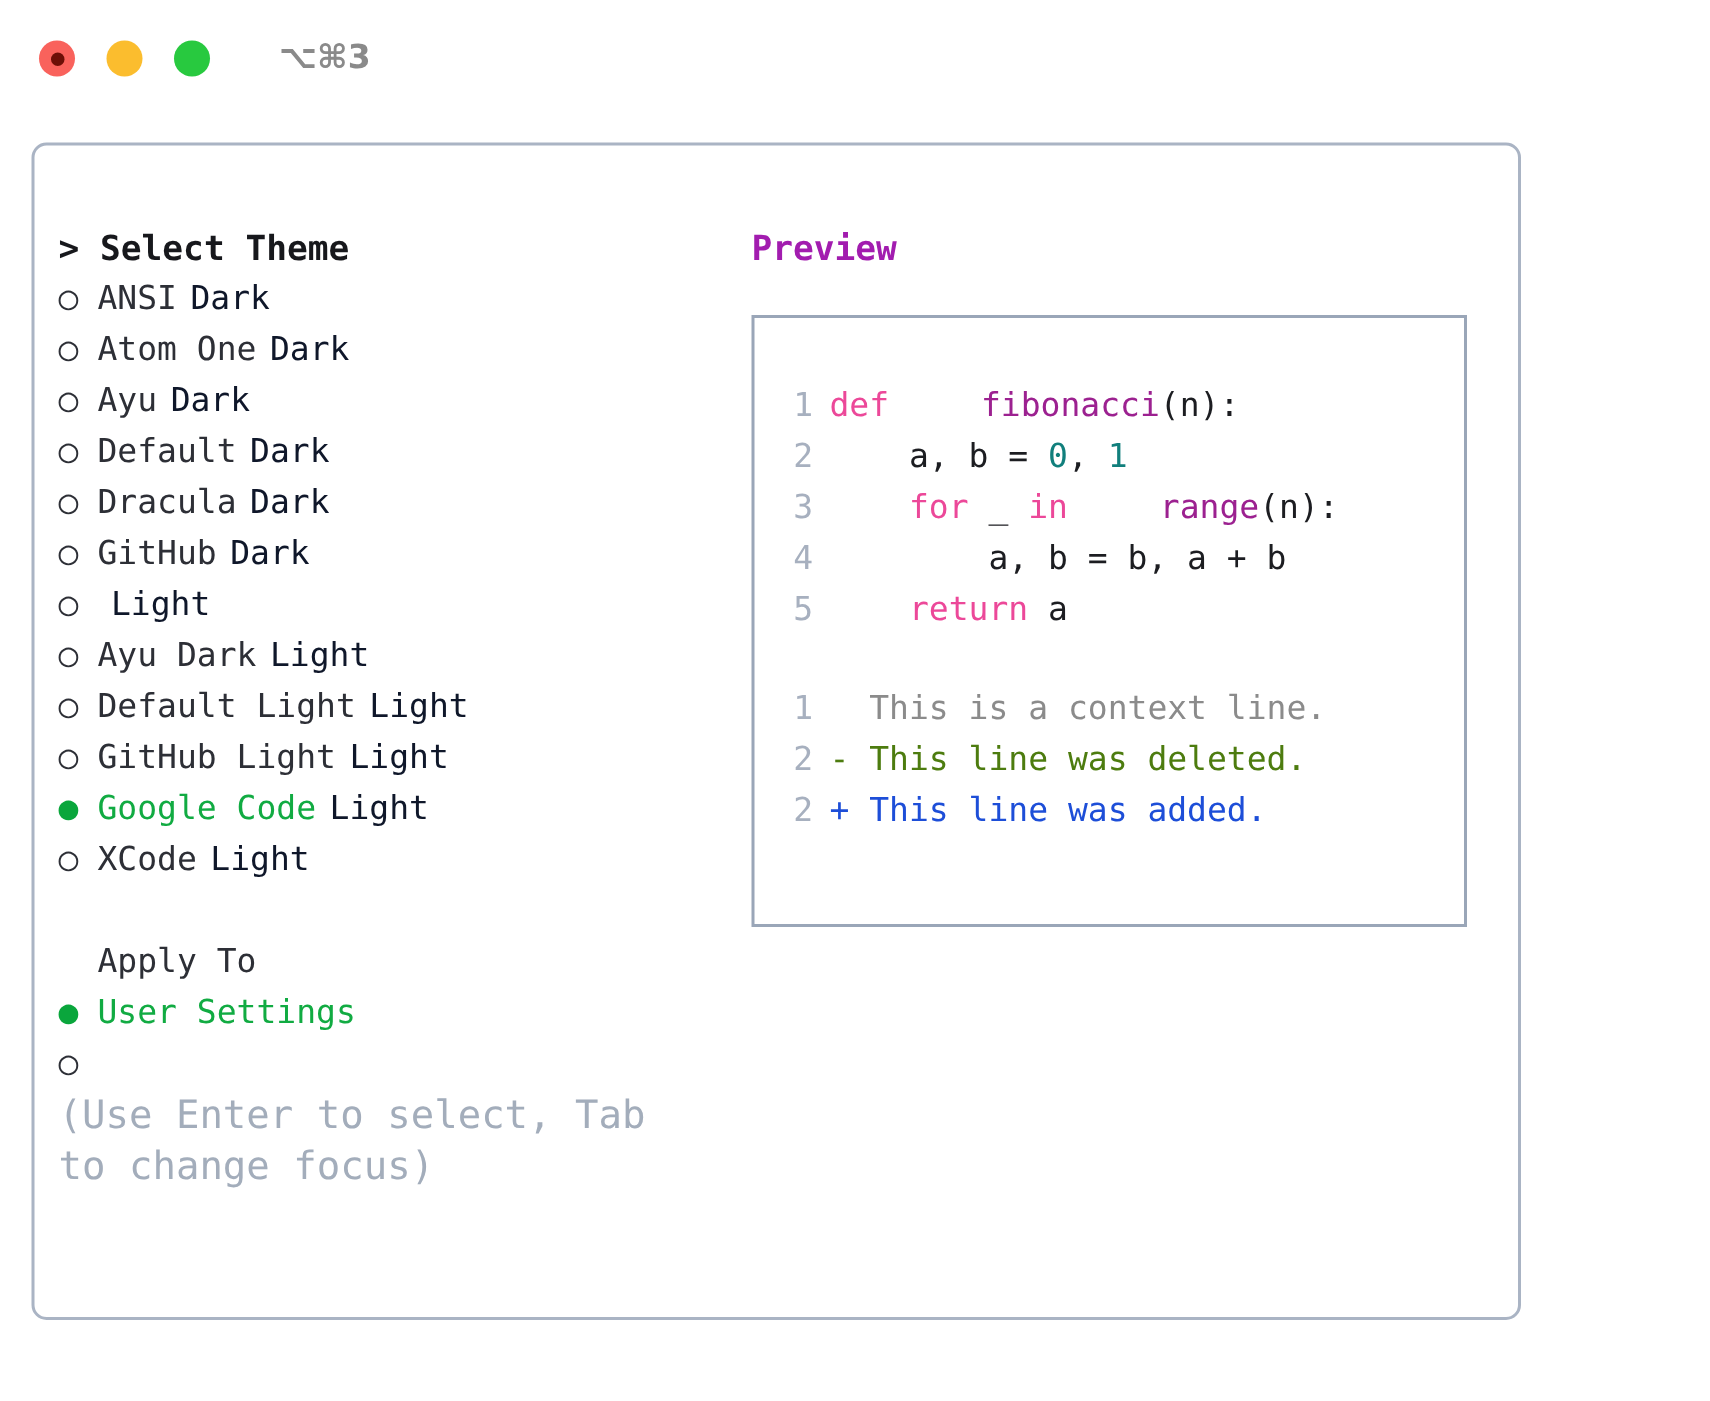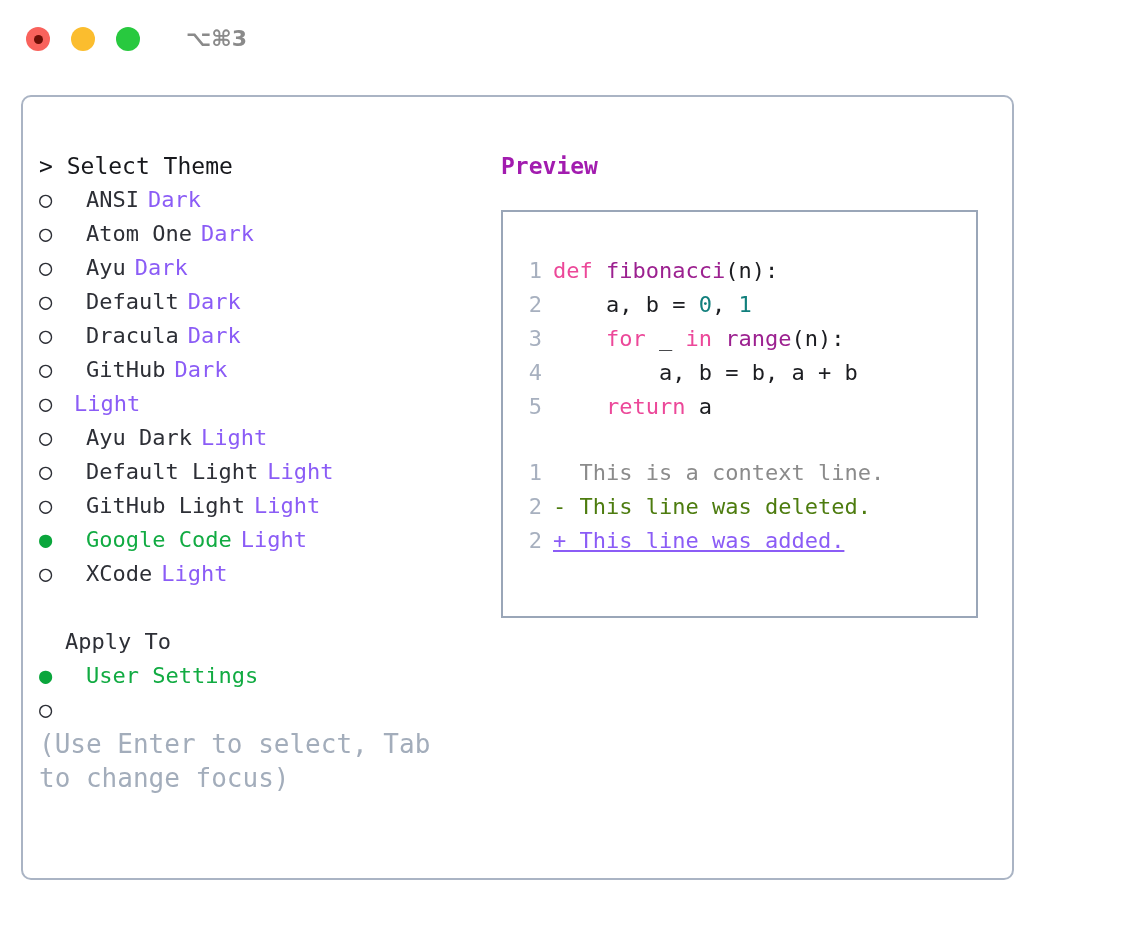--- a/index.html
+++ b/index.html
@@ -92,21 +92,21 @@
   
   .left-col {
     position: absolute;
     left: 16px;
     top: 52px;
     width: 450px;
   }
 
   .section-title {
     font-size: 23px;
-    font-weight: 400;
+    font-weight: 700;
     color: #17181c;
     line-height: 34px;
     white-space: pre;
   }
 
   .opt-list { margin: 0; padding: 0; }
 
   .opt-row {
     display: flex;
     align-items: baseline;
@@ -116,24 +116,24 @@
   }
   .marker {
     width: 26px;
     flex: 0 0 26px;
     font-size: 22px;
     color: #2d2f36;
     line-height: 34px;
     display: inline-block;
   }
   .marker.sel { color: #0aa63c; }
-  .opt-label { color: #2d2f36; margin-left: 21px; }
+  .opt-label { color: #2d2f36; }
   .opt-label.sel { color: #11ab42; }
   .opt-variant {
-    color: #8b5cf6;
+    color: #0f172a;
     margin-left: 9px;
   }
 
   .apply-block { margin-top: 34px; }
   .apply-title {
     font-size: 22px;
     color: #2d2f36;
     line-height: 34px;
     padding-left: 26px;
     white-space: pre;
@@ -182,29 +182,29 @@
   .lineno {
     width: 22px;
     flex: 0 0 22px;
     text-align: right;
     color: #a7b0bf;
     margin-right: 11px;
   }
   .code-text { white-space: pre; }
 
   .tok-kw   { color: #ec4899; }
-  .tok-fn   { color: #9c2190; }
+  .tok-fn   { color: #9c2190; margin-left: 48px; }
   .tok-num  { color: #117f7c; }
   .tok-plain{ color: #1c1d21; }
 
   .gap { height: 32px; }
 
   .diff-ctx { color: #8b8b8b; }
   .diff-del { color: #4d7c0f; }
-  .diff-add { color: #8b5cf6; text-decoration: underline; }
+  .diff-add { color: #1d4ed8; }
 </style>
 </head>
 <body>
 
 <div class="window">
 
   <div class="titlebar">
     <div class="dots">
       <span class="dot dot-red"></span>
       <span class="dot dot-yellow"></span>

